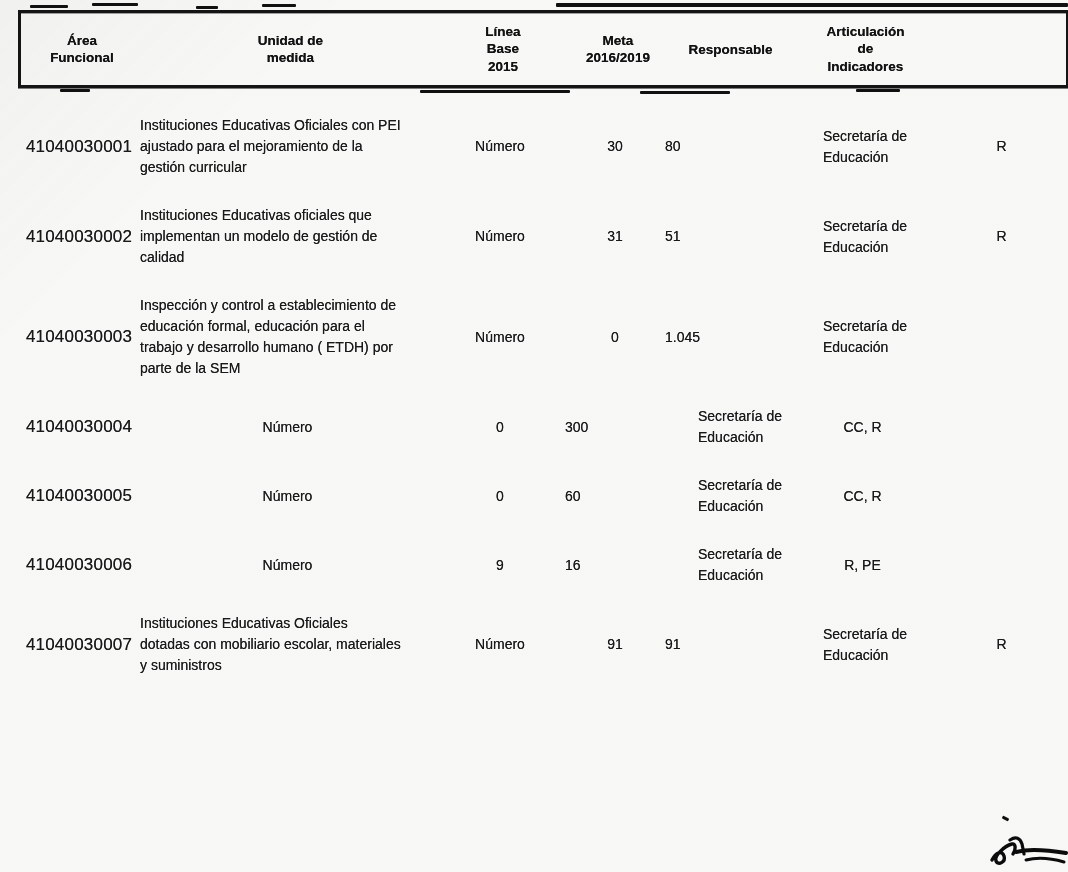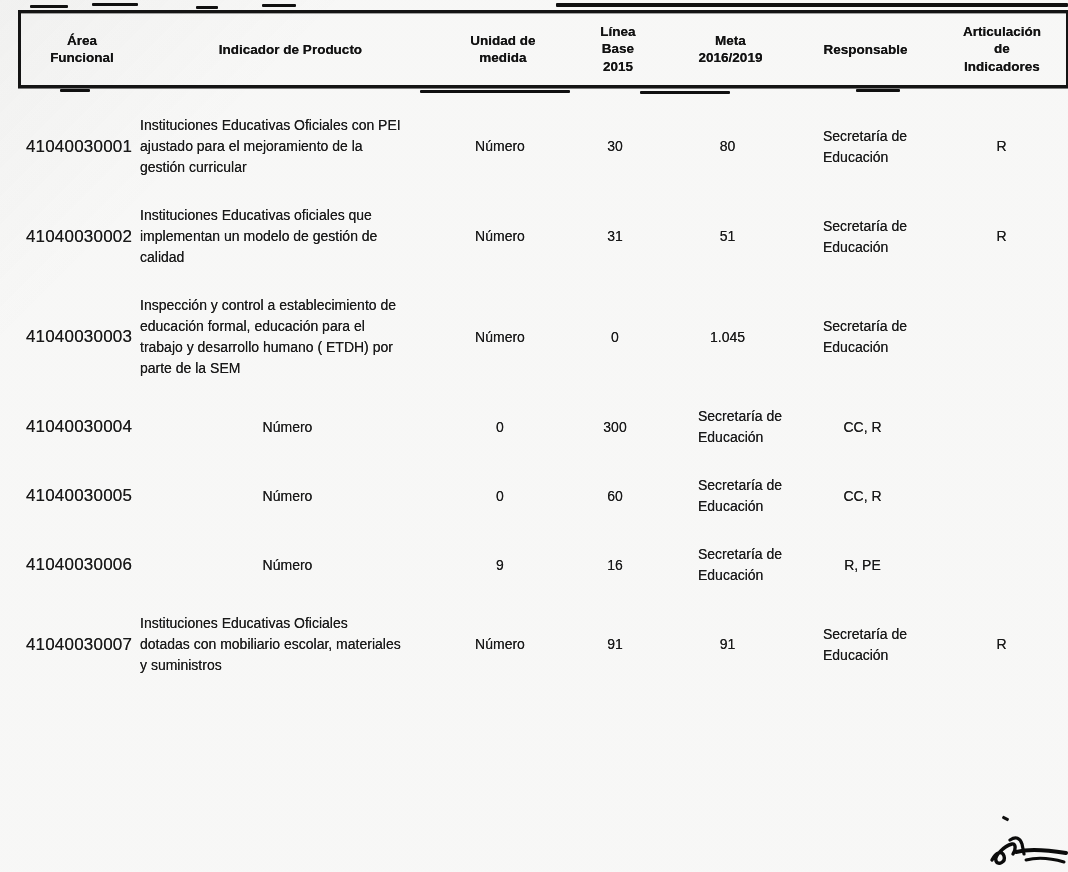--- a/index.html
+++ b/index.html
@@ -64,21 +64,21 @@
     line-height:1.5;
   }
   .cell{
     text-shadow:0 0 .45px rgba(25,25,25,.8);
     color:#1b1b1b;
   }
   .c-area{text-align:center;font-size:17px;letter-spacing:.2px;}
   .c-ind{text-align:left;padding-right:34px;}
   .c-uni{text-align:center;}
   .c-lb{text-align:center;}
-  .c-meta{text-align:center;}
+  .c-meta{text-align:left;}
   .c-resp{text-align:left;margin-left:33px;}
   .c-resp span{display:inline-block;max-width:102px;}
   .c-art{text-align:center;}
   
   .dash{position:absolute;background:#121212;border-radius:1px;}
   .d1{left:30px;top:5px;width:38px;height:3px;}
   .d2{left:92px;top:3px;width:46px;height:3px;}
   .d3{left:196px;top:6px;width:22px;height:3px;}
   .d4{left:262px;top:4px;width:34px;height:3px;}
   .d5{left:556px;top:3px;width:512px;height:4px;}
@@ -103,21 +103,20 @@
   <div class="dash d5"></div>
   <div class="dash d6"></div>
   <div class="dash d7"></div>
   <div class="dash d8"></div>
   <div class="dash d9"></div>
   <div class="dash d10"></div>
 
   <div class="header-box">
     <div class="grid">
       <div class="hcell"><span class="hw-area">Área Funcional</span></div>
-      <div class="hcell"><span>Indicador de Producto</span></div>
       <div class="hcell"><span class="hw-uni">Unidad de medida</span></div>
       <div class="hcell"><span class="hw-lb">Línea Base 2015</span></div>
       <div class="hcell"><span class="hw-meta">Meta 2016/2019</span></div>
       <div class="hcell"><span>Responsable</span></div>
       <div class="hcell"><span class="hw-art">Articulación de Indicadores</span></div>
     </div>
   </div>
 
   <div class="tbody">
 

